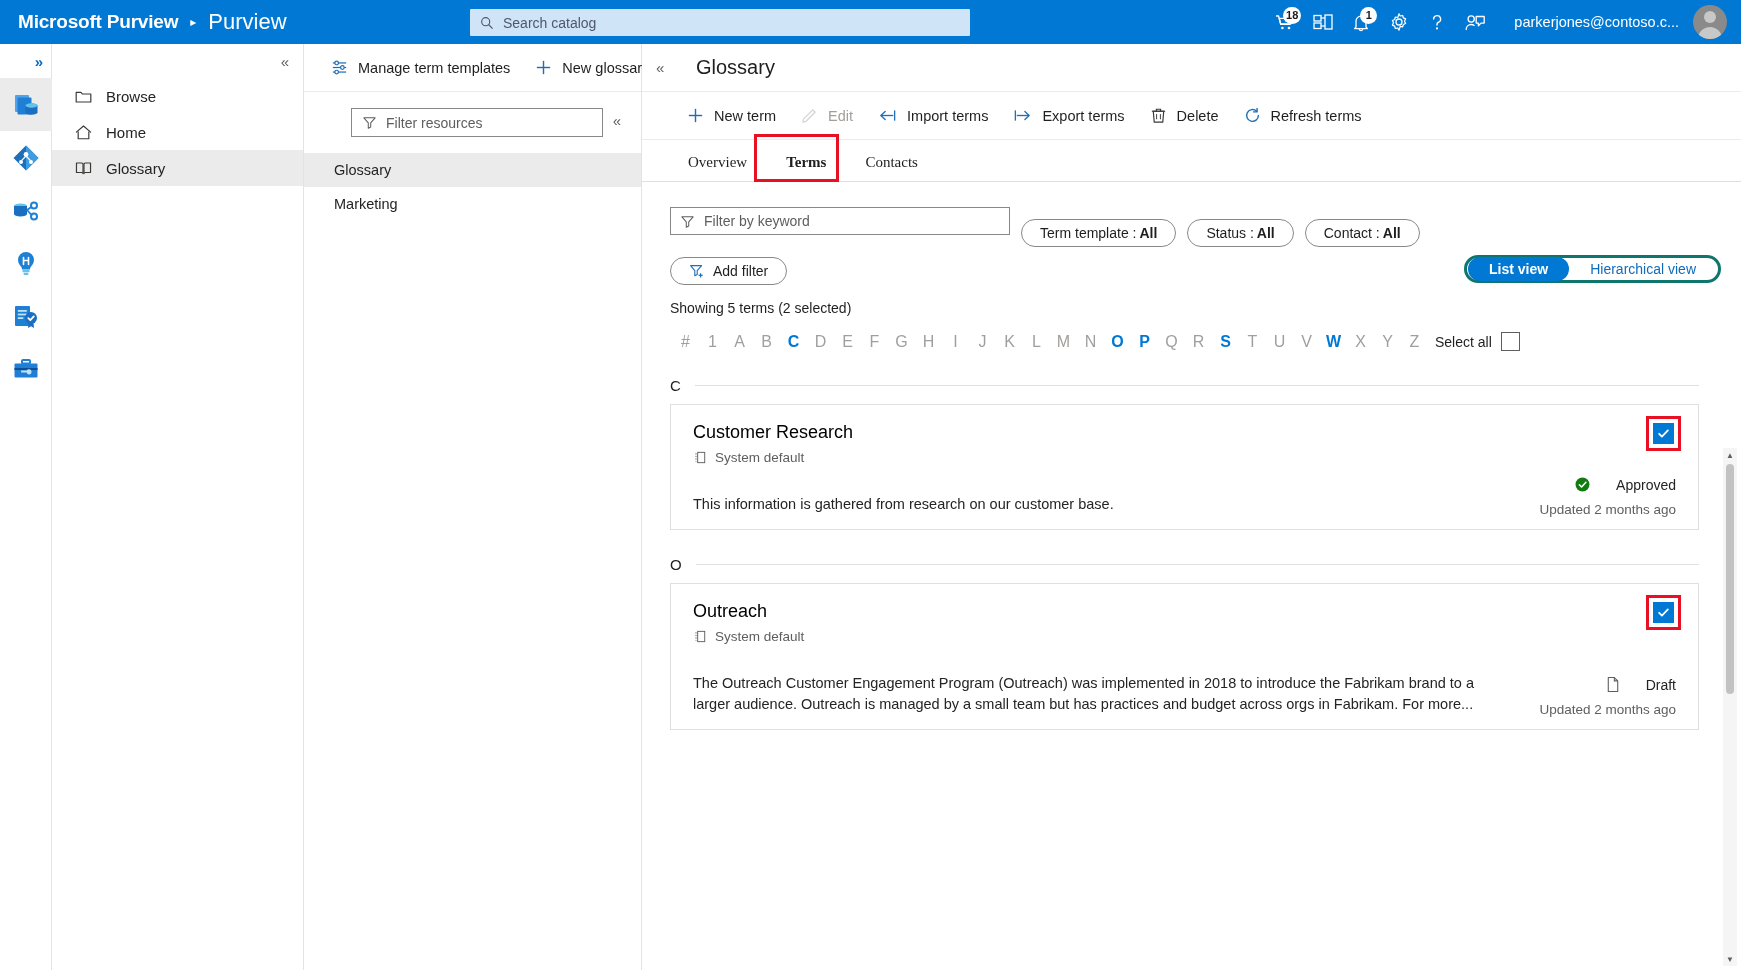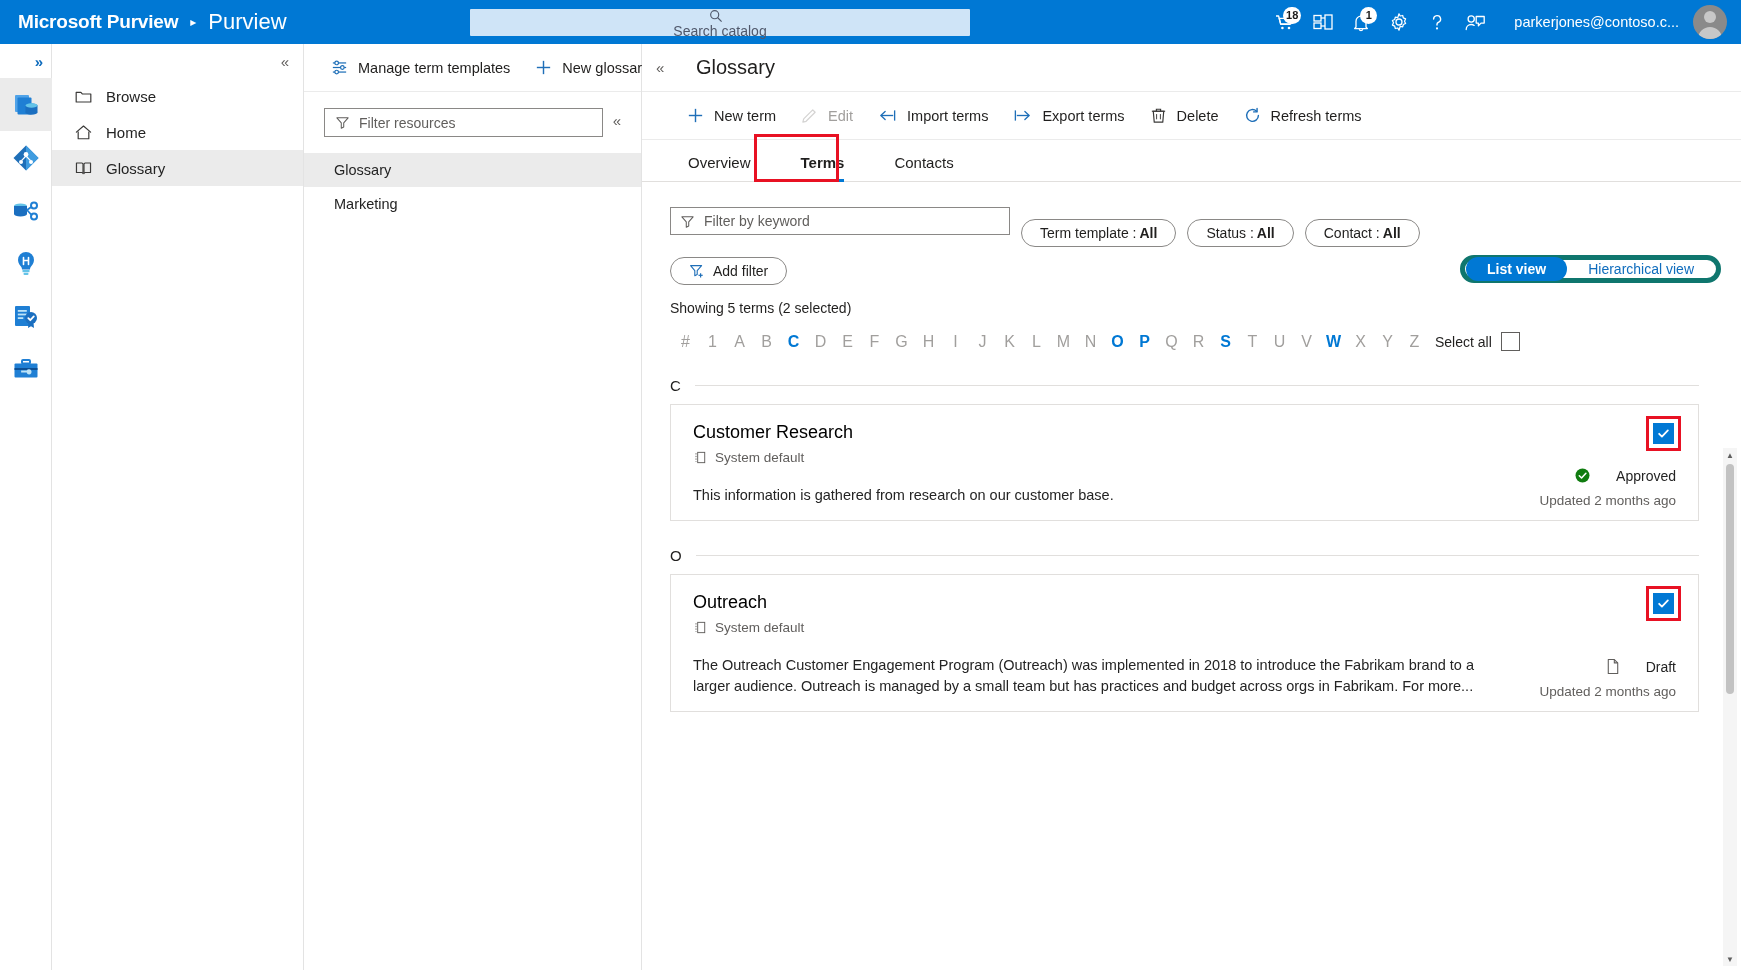--- a/index.html
+++ b/index.html
@@ -18,21 +18,21 @@
   }
   .brand {
     color: #fff; font-size: 19px; font-weight: bold;
     margin-left: 18px; letter-spacing: -0.2px;
   }
   .brand-sep { color: #fff; margin: 0 12px; font-size: 12px; }
   .brand-sub { color: #fff; font-size: 22px; font-weight: normal; }
   .searchbox {
     position: absolute; left: 470px; top: 9px; width: 500px; height: 27px;
     background: #cfe4f7; border: none; display: flex; align-items: center;
-    padding: 0 10px; border-radius: 1px; flex-direction: column;
+    padding: 0 10px; border-radius: 1px;
   }
   .searchbox .mag { width: 14px; height: 14px; flex: 0 0 auto; margin-right: 9px; }
   .searchbox .ph { color: #50586b; font-size: 14px; }
   .topicons {
     position: absolute; right: 0; top: 0; height: 44px;
     display: flex; align-items: center; padding-right: 14px;
   }
   .ticon {
     position: relative; width: 38px; height: 44px;
     display: flex; align-items: center; justify-content: center;
@@ -101,21 +101,21 @@
   .page-title { font-size: 21px; color: #201f1e; }
   .toolbar1 {
     height: 48px; display: flex; align-items: center; gap: 0;
     padding-left: 26px; border-bottom: 1px solid #ebebeb; white-space: nowrap;
   }
   .tbtn {
     display: flex; align-items: center; gap: 9px; font-size: 14.5px;
     color: #201f1e; padding: 6px 14px 6px 0; margin-right: 10px;
   }
   .tbtn svg { flex: 0 0 auto; }
-  .filter-wrap { padding: 16px 20px 0 20px; display: flex; align-items: flex-start; gap: 10px; }
+  .filter-wrap { padding: 16px 20px 0 20px; display: flex; align-items: flex-start; gap: 10px; margin-left: 27px; }
   .filter-input {
     flex: 1; height: 29px; border: 1px solid #8a8886; background: #fff;
     display: flex; align-items: center; padding: 0 10px; gap: 9px;
   }
   .filter-input .ph { color: #605e5c; font-size: 14px; }
   .respanel-collapse { color: #605e5c; font-size: 15px; padding-top: 4px; }
   .res-list { margin-top: 16px; }
   .res-item {
     height: 34px; display: flex; align-items: center; padding-left: 30px;
     font-size: 14.5px; color: #242424;
@@ -134,23 +134,24 @@
   .detail-collapse { color: #605e5c; font-size: 15px; width: 30px; }
   .detail-title { font-size: 20px; color: #201f1e; margin-left: 10px; }
   .toolbar2 {
     height: 48px; display: flex; align-items: center;
     padding-left: 44px; border-bottom: 1px solid #ebebeb; white-space: nowrap;
   }
   .tbtn.disabled { color: #a19f9d; }
   .tbtn.disabled svg { opacity: 0.45; }
 
   .tabs {
-    display: flex; align-items: flex-end; gap: 16px;
+    display: flex; align-items: flex-end; gap: 5px;
     padding-left: 34px; height: 42px; border-bottom: 1px solid #e1dfdd;
     position: relative;
+    font-family: Liberation Serif, serif;
   }
   .tab {
     position: relative; font-size: 15px; color: #201f1e;
     padding: 0 12px 10px 12px; margin-right: 10px;
   }
   .tab.active { font-weight: bold; }
   .tab.active::after {
     content: ""; position: absolute; left: 12px; right: 12px; bottom: -1px;
     height: 3px; background: #0078d4;
   }
@@ -177,21 +178,21 @@
     display: flex; align-items: center; padding: 10px 0 0 28px;
     position: relative;
   }
   .addfilter {
     height: 28px; border: 1px solid #8a8886; border-radius: 16px;
     display: flex; align-items: center; gap: 8px; padding: 0 18px;
     font-size: 14px; color: #201f1e;
   }
   .viewtoggle {
     position: absolute; right: 20px; top: 8px;
-    height: 28px; border: 5px solid #0f766e; border-radius: 16px;
+    height: 28px; border: 3px solid #0f766e; border-radius: 16px;
     display: flex; align-items: center; background: #fff; padding: 1px;
   }
   .vt {
     height: 24px; border-radius: 14px; display: flex; align-items: center;
     padding: 0 21px; font-size: 14px; color: #0f6cbd;
   }
   .vt.active { background: #0078d4; color: #fff; font-weight: bold; }
   .showing {
     padding: 15px 0 0 28px; font-size: 14px; color: #201f1e;
   }
@@ -220,21 +221,21 @@
   .card {
     border: 1px solid #e1dfdd; background: #fff;
     padding: 17px 22px 14px 22px; position: relative;
   }
   .card-title { font-size: 18px; color: #000000; }
   .card-meta {
     display: flex; align-items: center; gap: 7px;
     margin-top: 7px; font-size: 13.5px; color: #605e5c;
   }
   .card-desc {
-    margin-top: 20px; font-size: 14.5px; color: #242424; line-height: 1.45;
+    margin-top: 29px; font-size: 14.5px; color: #242424; line-height: 1.45;
     max-width: 800px;
   }
   .card-status {
     position: absolute; right: 22px; bottom: 36px;
     display: flex; align-items: center; gap: 25px;
     font-size: 14px; color: #242424;
   }
   .card-updated {
     position: absolute; right: 22px; bottom: 12px;
     font-size: 13.5px; color: #605e5c;

